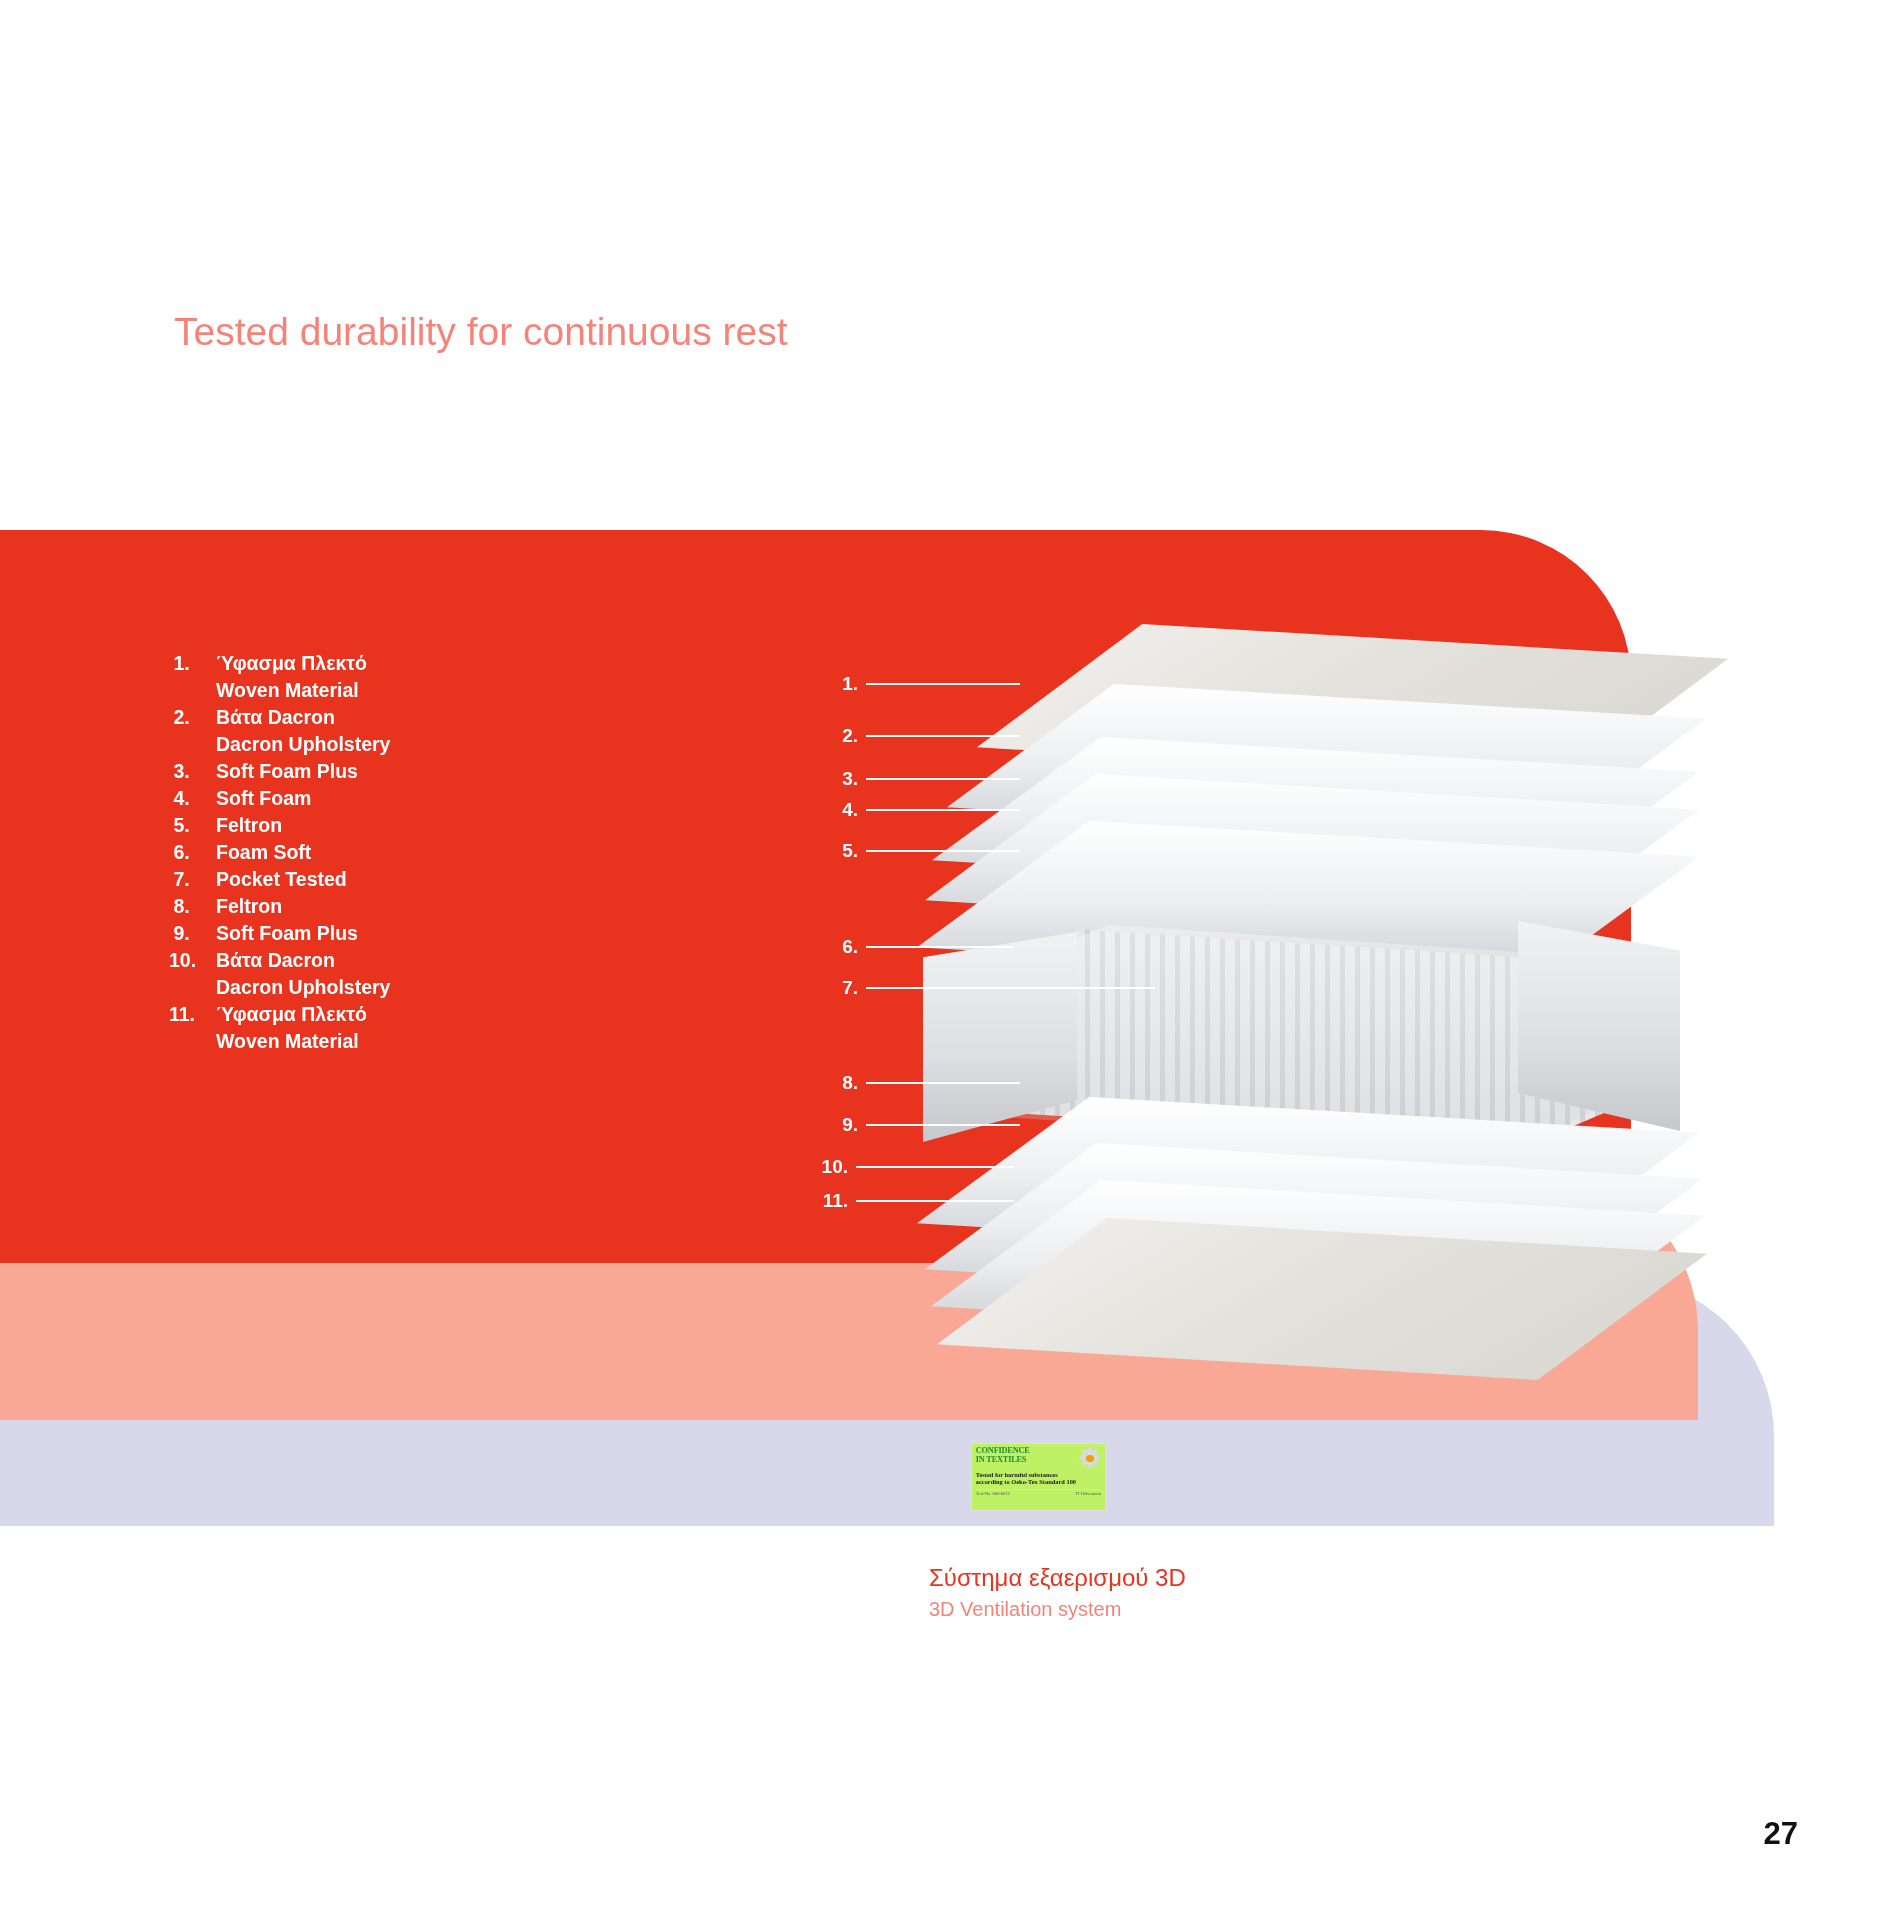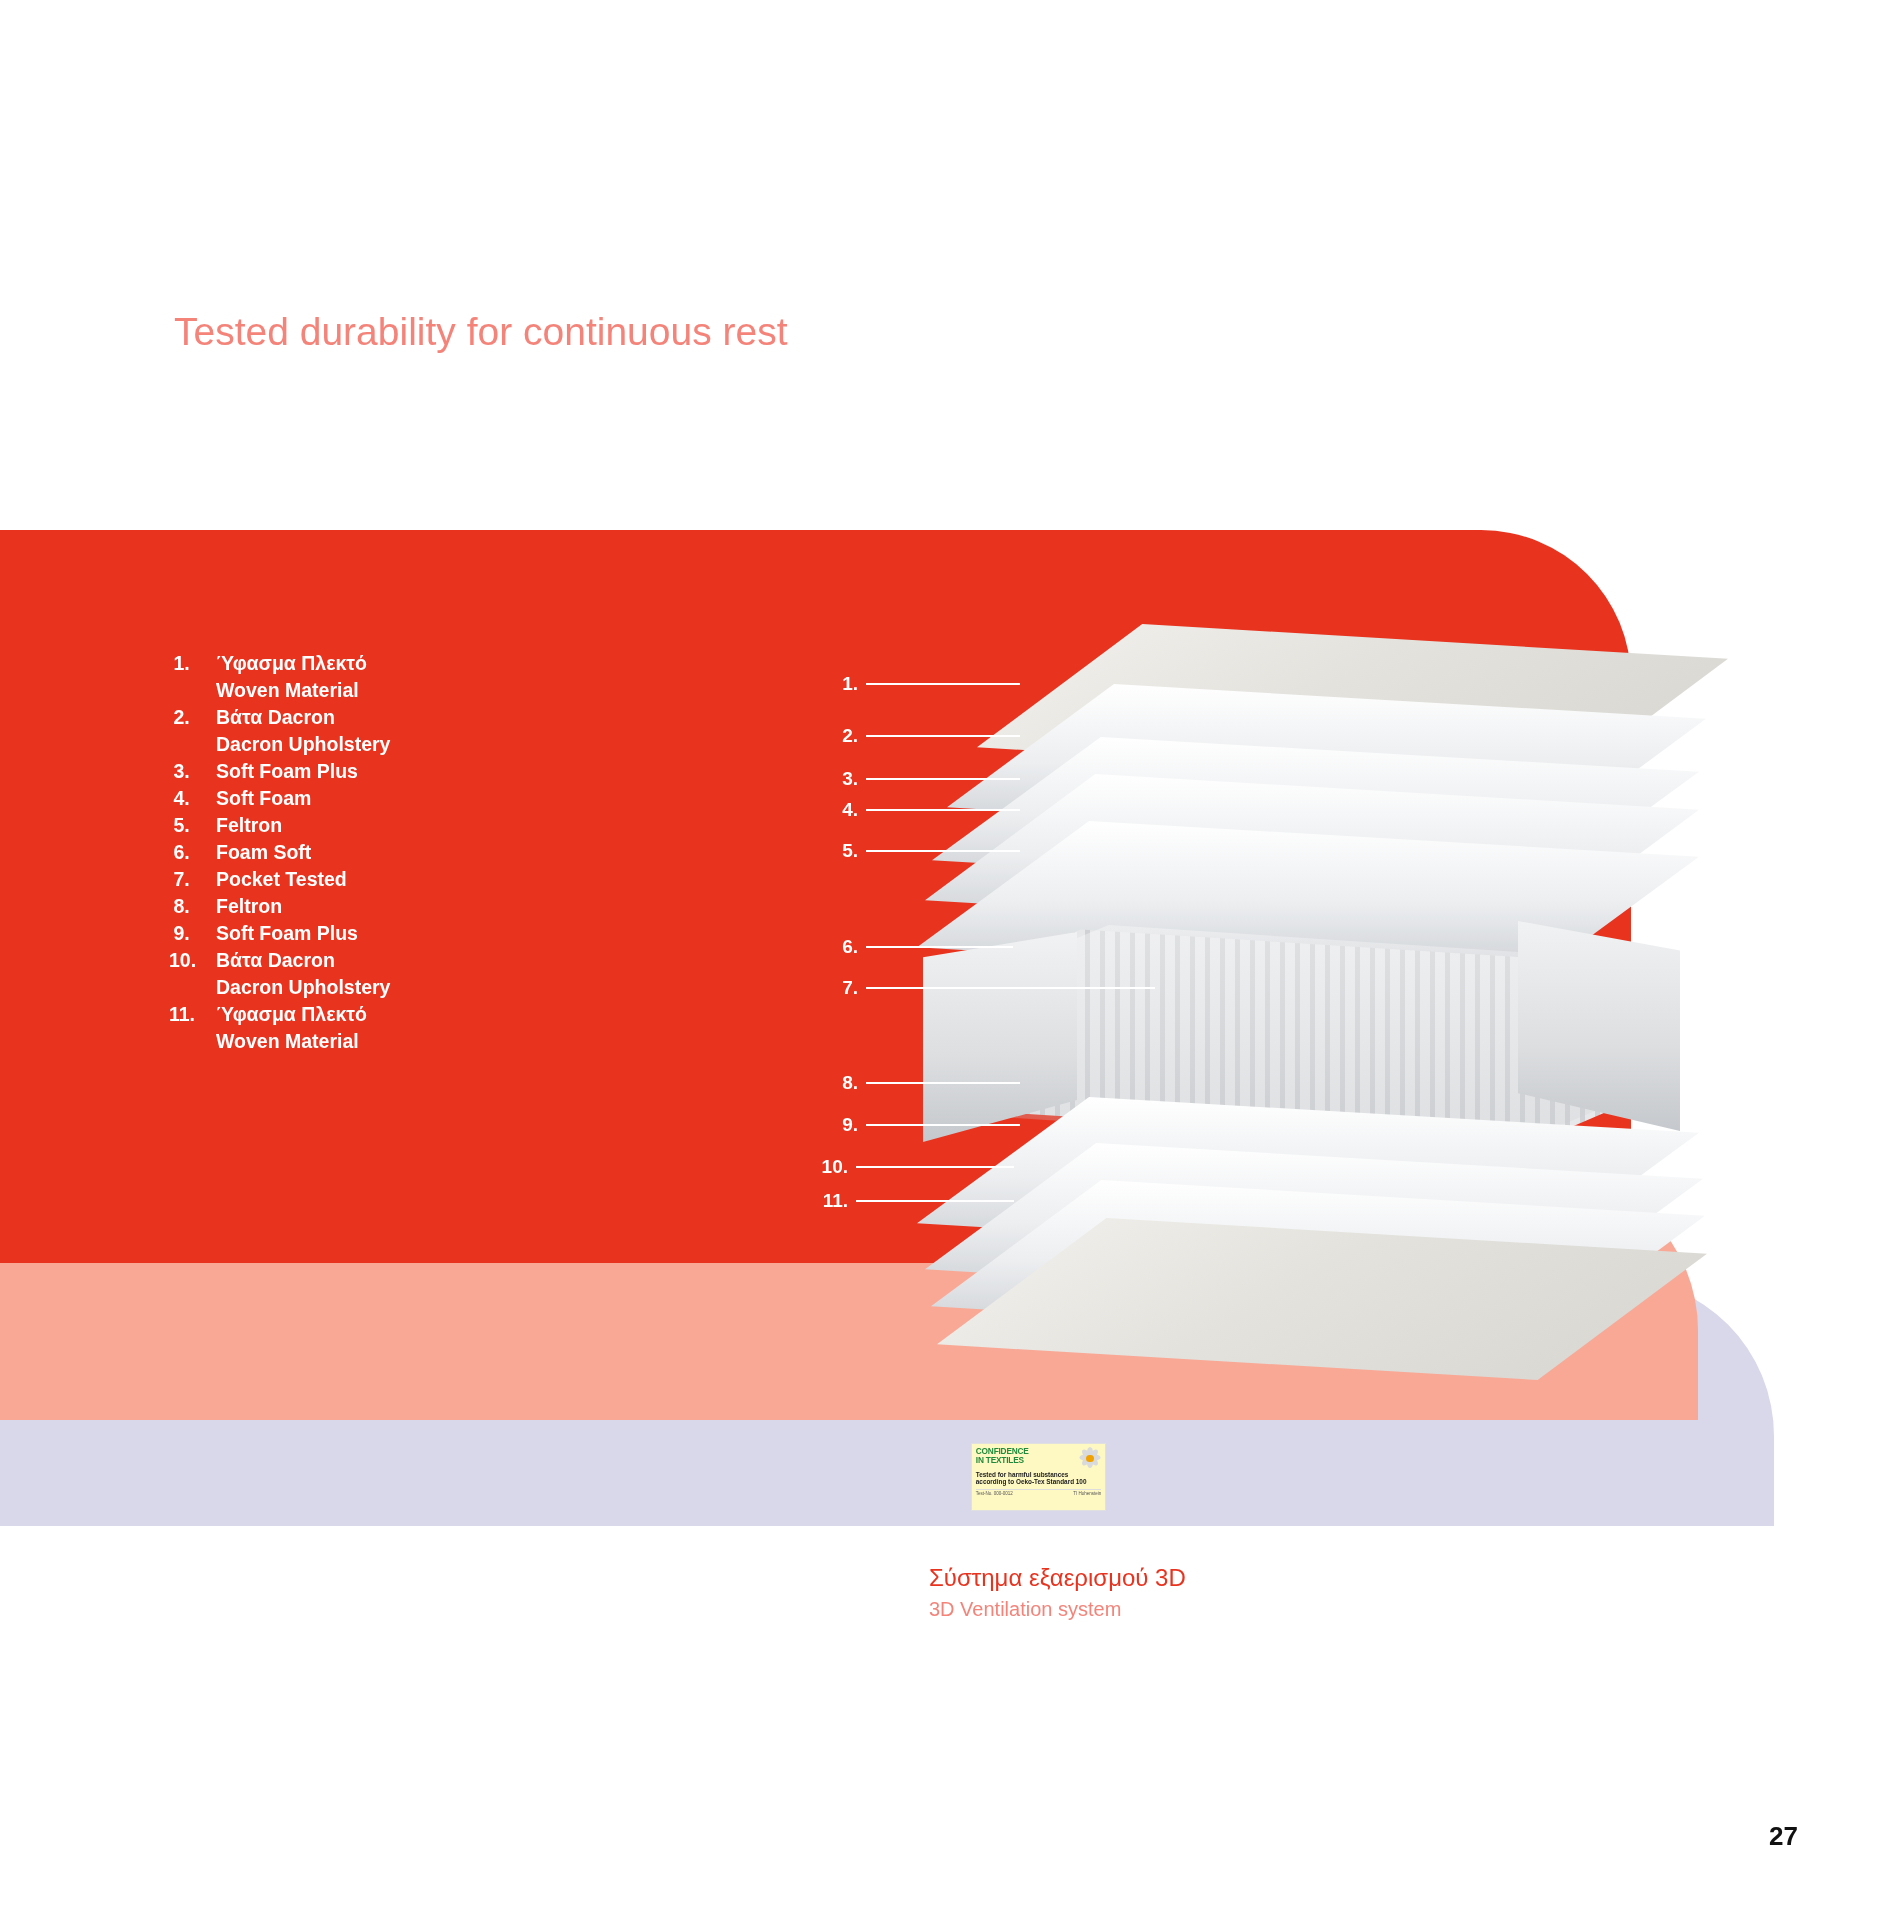--- a/index.html
+++ b/index.html
@@ -162,25 +162,25 @@
     background: linear-gradient(180deg, #f1f2f3 0%, #dcdee0 60%, #c5c8cc 100%);
   }
 
   
   .oekotex {
     position: absolute;
     left: 971px;
     top: 1443px;
     width: 135px;
     height: 68px;
-    background: #fef9c3;
+    background: #bef264;
     border: 0.8px solid #e0e0e0;
     box-sizing: border-box;
     padding: 3px 3.8px;
-    font-family: Liberation Sans, sans-serif;
+    font-family: Liberation Serif, serif;
     overflow: hidden;
   }
   .oekotex .ot-top {
     display: flex;
     align-items: flex-start;
     justify-content: space-between;
   }
   .oekotex .ot-conf {
     font-size: 8.3px;
     font-weight: 700;
@@ -253,21 +253,21 @@
     font-weight: 400;
     line-height: 1.3;
     margin: 3px 0 0 0;
   }
 
   
   .page-number {
     position: absolute;
     right: 105px;
     bottom: 72px;
-    font-size: 26px;
+    font-size: 31px;
     font-weight: 700;
     color: #111111;
   }
 </style>
 </head>
 <body>
 
 <div class="panel-lilac"></div>
 <div class="panel-peach"></div>
 <div class="panel-red-2"></div>

